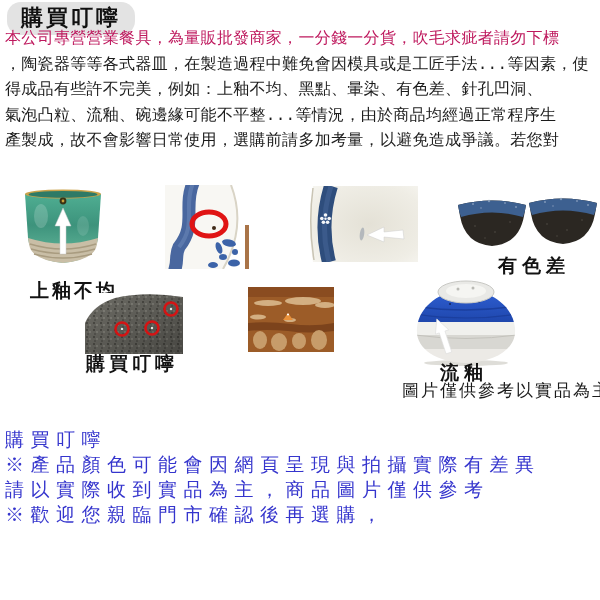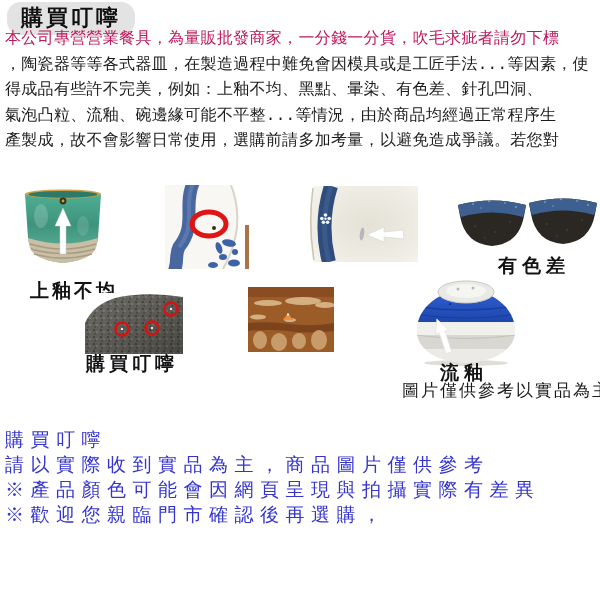--- a/index.html
+++ b/index.html
@@ -220,18 +220,18 @@
     <g transform="rotate(-18 30 60)">
       <polygon points="30,40 24,54 28,54 28,76 34,76 34,54 38,54" fill="#ffffff" stroke="#dddddd" stroke-width="0.6"></polygon>
     </g>
   </svg>
   <div class="defect-label" style="left:440px;top:360px;letter-spacing:5px;">流釉</div>
 
   <div class="ref-note">圖片僅供參考以實品為主</div>
 
   <div class="notice">
     <div>購買叮嚀</div>
+    <div>※產品顏色可能會因網頁呈現與拍攝實際有差異</div>
     <div>請以實際收到實品為主，商品圖片僅供參考</div>
-    <div>※產品顏色可能會因網頁呈現與拍攝實際有差異</div>
     <div>※歡迎您親臨門市確認後再選購，</div>
   </div>
 
 </div>
 
 </body></html>

